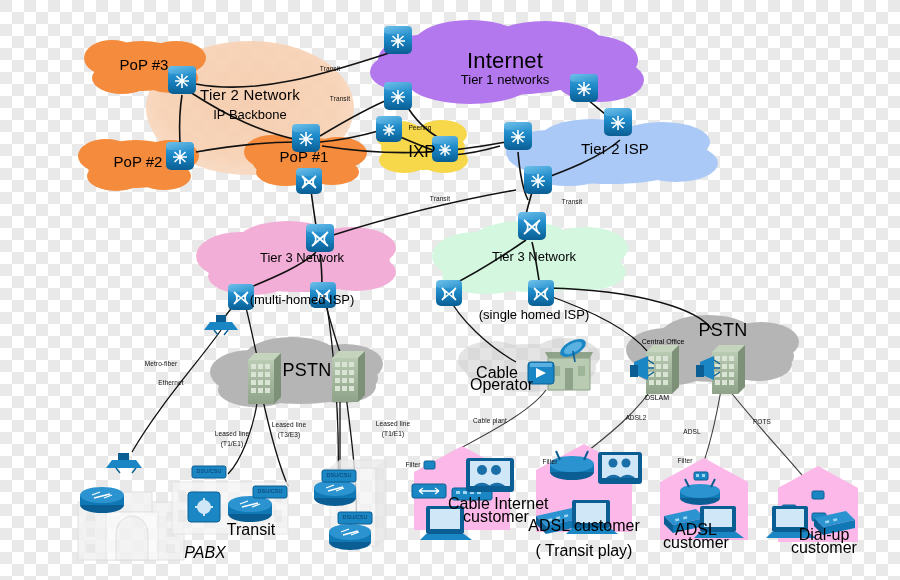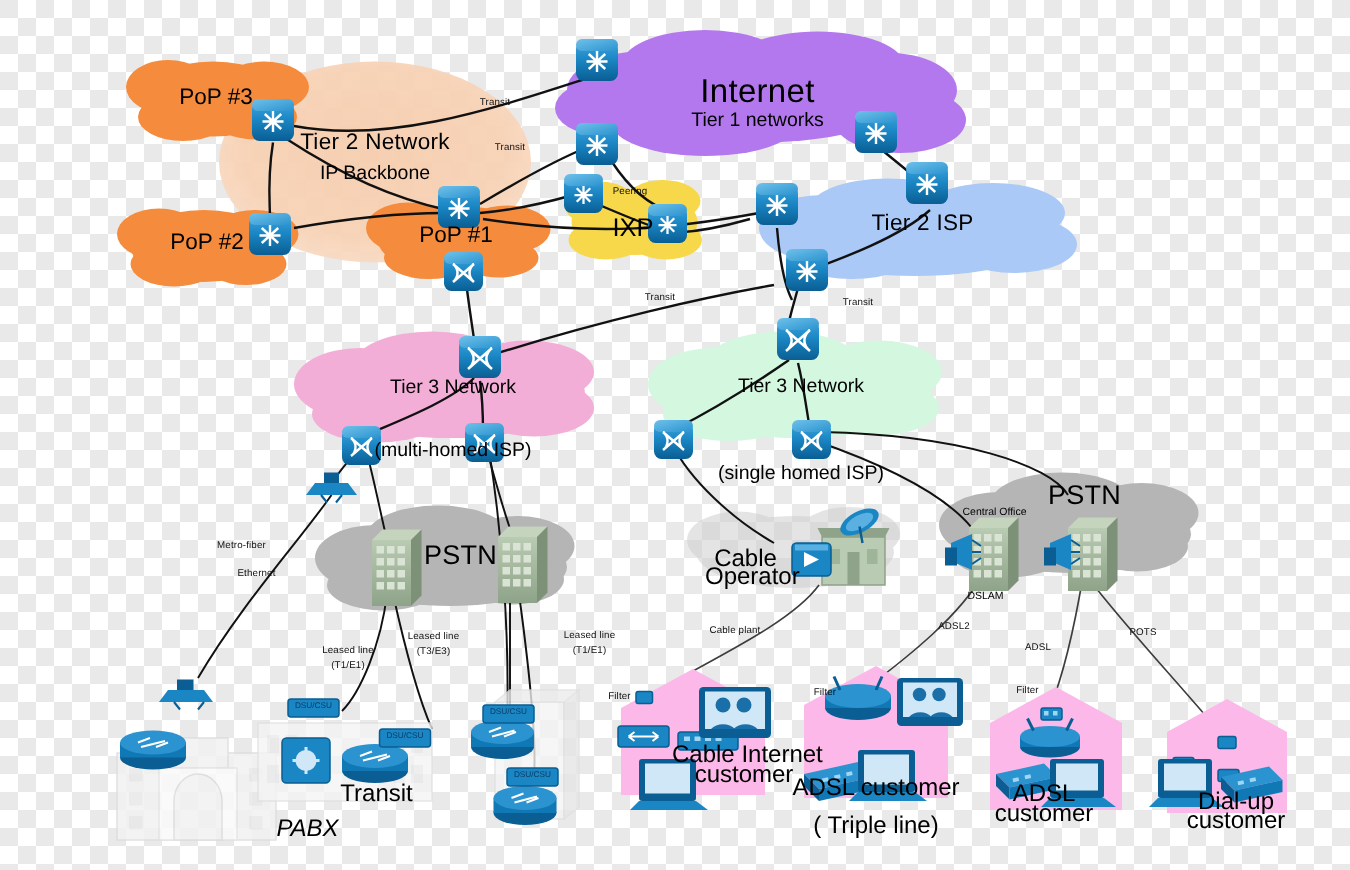--- a/index.html
+++ b/index.html
@@ -754,21 +754,21 @@
 
 <div class="lbl tiny" style="left:192px;top:468px;width:34px;">DSU/CSU</div>
 <div class="lbl tiny" style="left:253px;top:488px;width:34px;">DSU/CSU</div>
 <div class="lbl tiny" style="left:322px;top:472px;width:34px;">DSU/CSU</div>
 <div class="lbl tiny" style="left:338px;top:514px;width:34px;">DSU/CSU</div>
 
 <div class="lbl cust-lbl" style="left:448px;top:498px;width:96px;">Cable Internet</div>
 <div class="lbl cust-lbl" style="left:448px;top:511px;width:96px;">customer</div>
 
 <div class="lbl cust-lbl" style="left:528px;top:520px;width:112px;text-align:center;">ADSL customer</div>
-<div class="lbl cust-lbl" style="left:528px;top:545px;width:112px;">( Triple line)</div>
+<div class="lbl cust-lbl" style="left:528px;top:545px;width:112px;">( Transit play)</div>
 
 <div class="lbl cust-lbl" style="left:660px;top:524px;width:72px;">ADSL</div>
 <div class="lbl cust-lbl" style="left:660px;top:537px;width:72px;">customer</div>
 
 <div class="lbl cust-lbl" style="left:786px;top:529px;width:76px;">Dial-up</div>
 <div class="lbl cust-lbl" style="left:786px;top:542px;width:76px;">customer</div>
 
 </div>
 
 </body></html>

